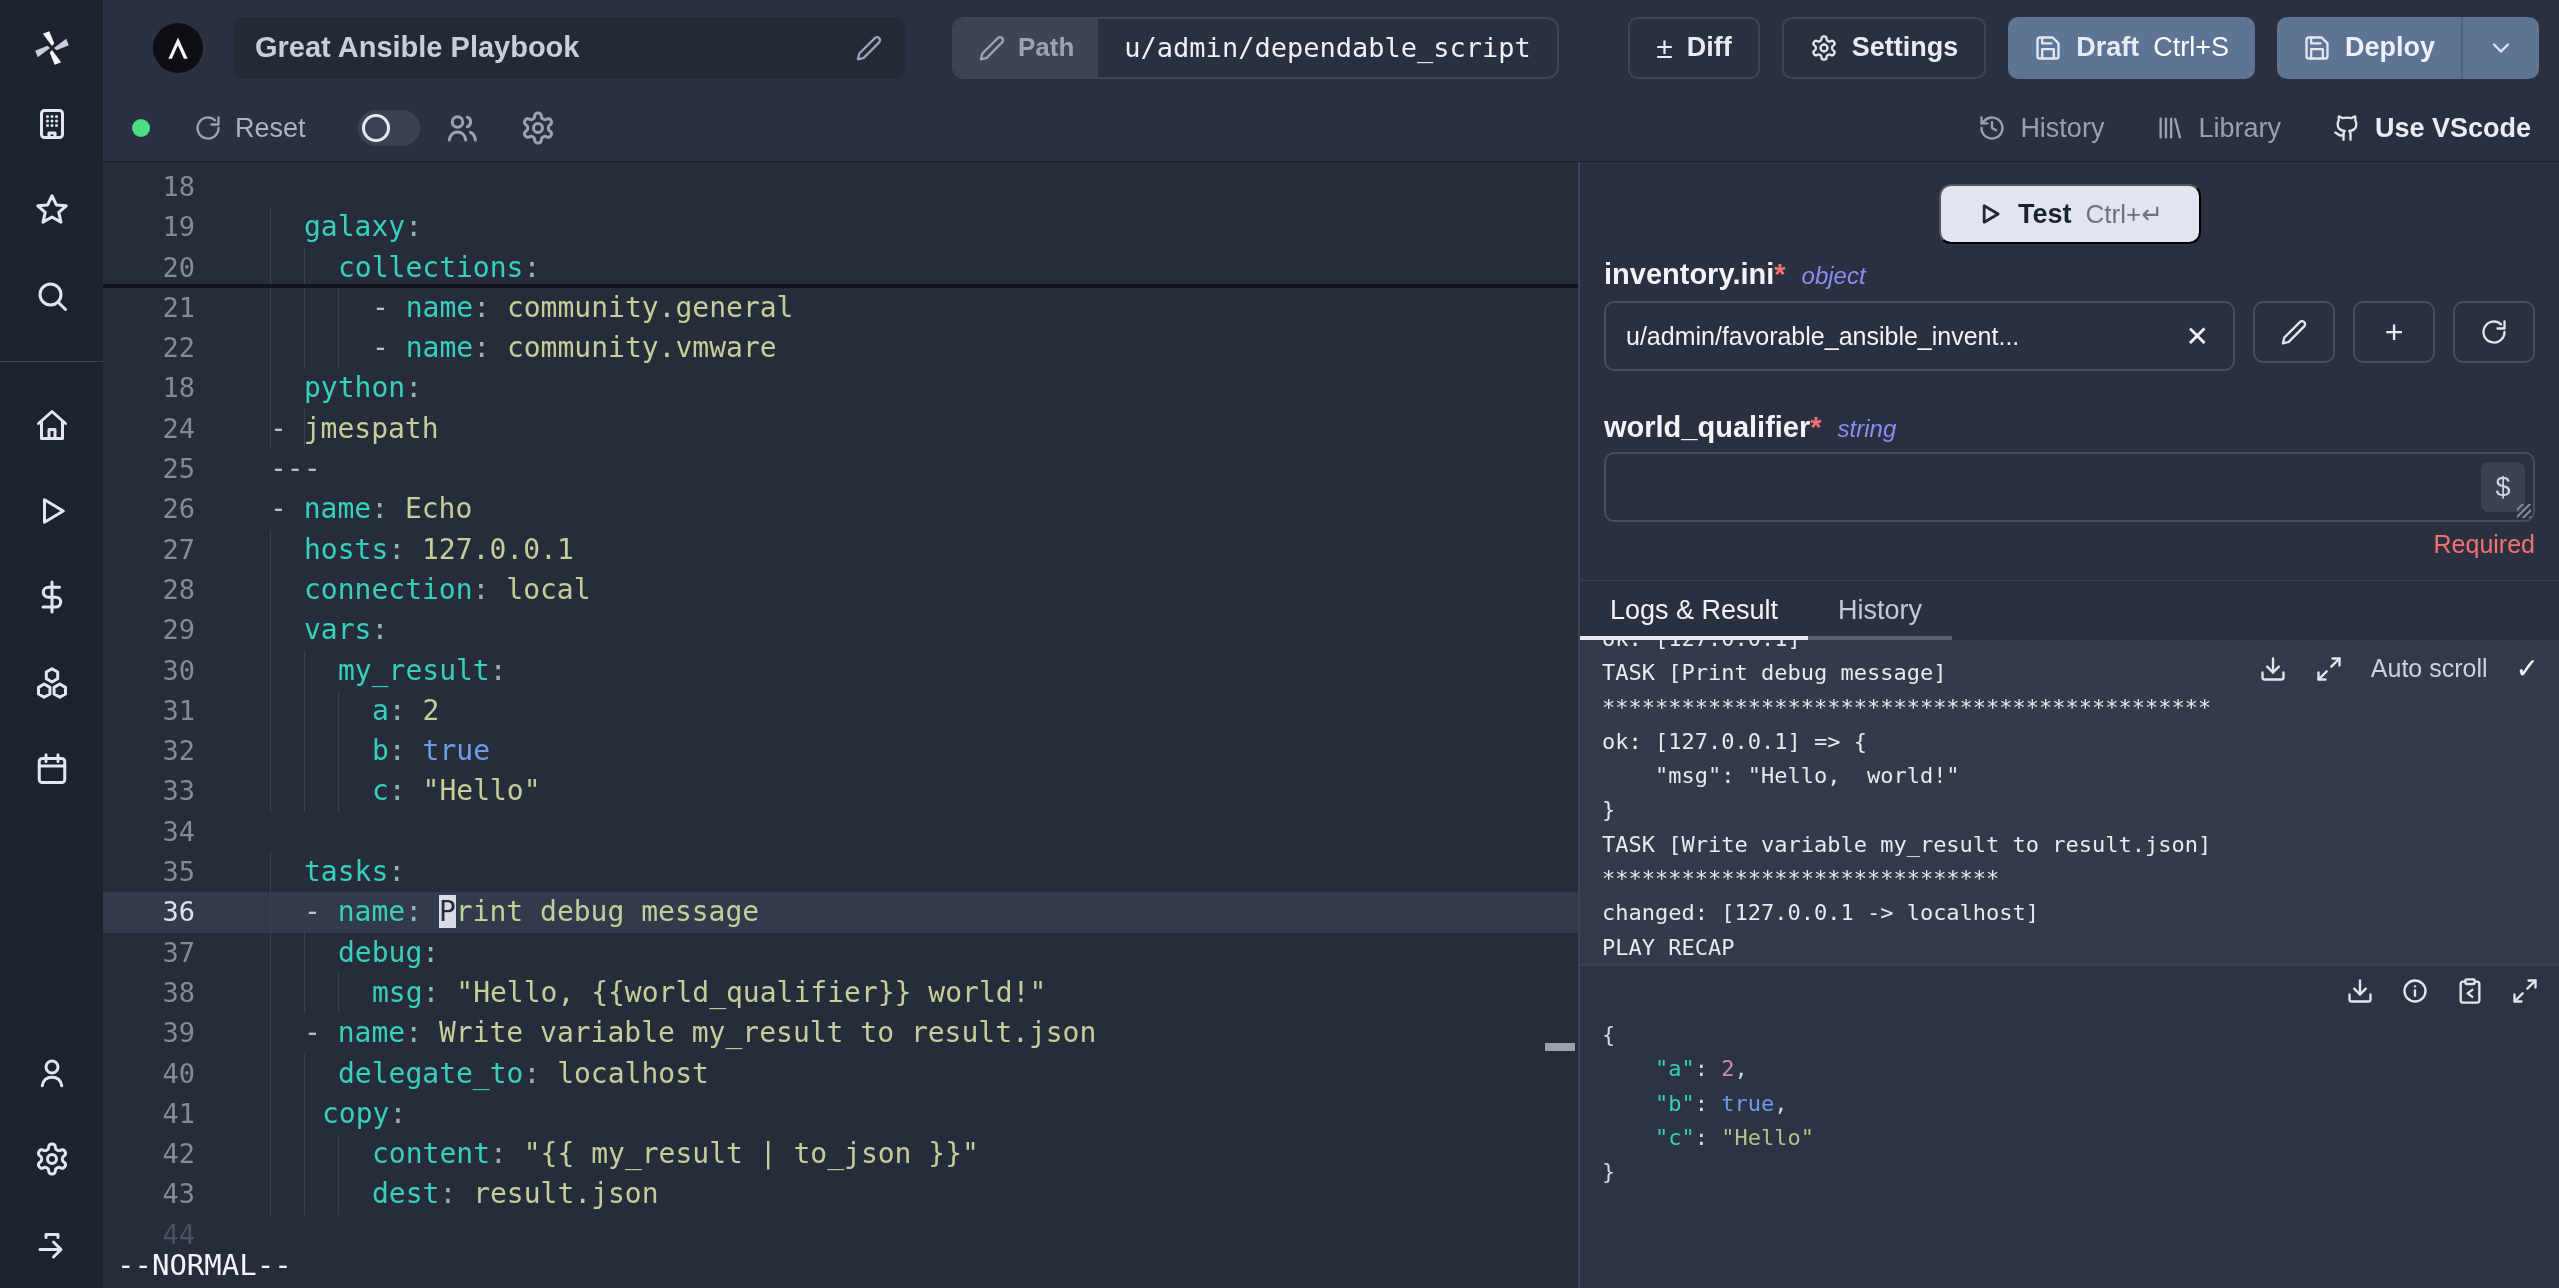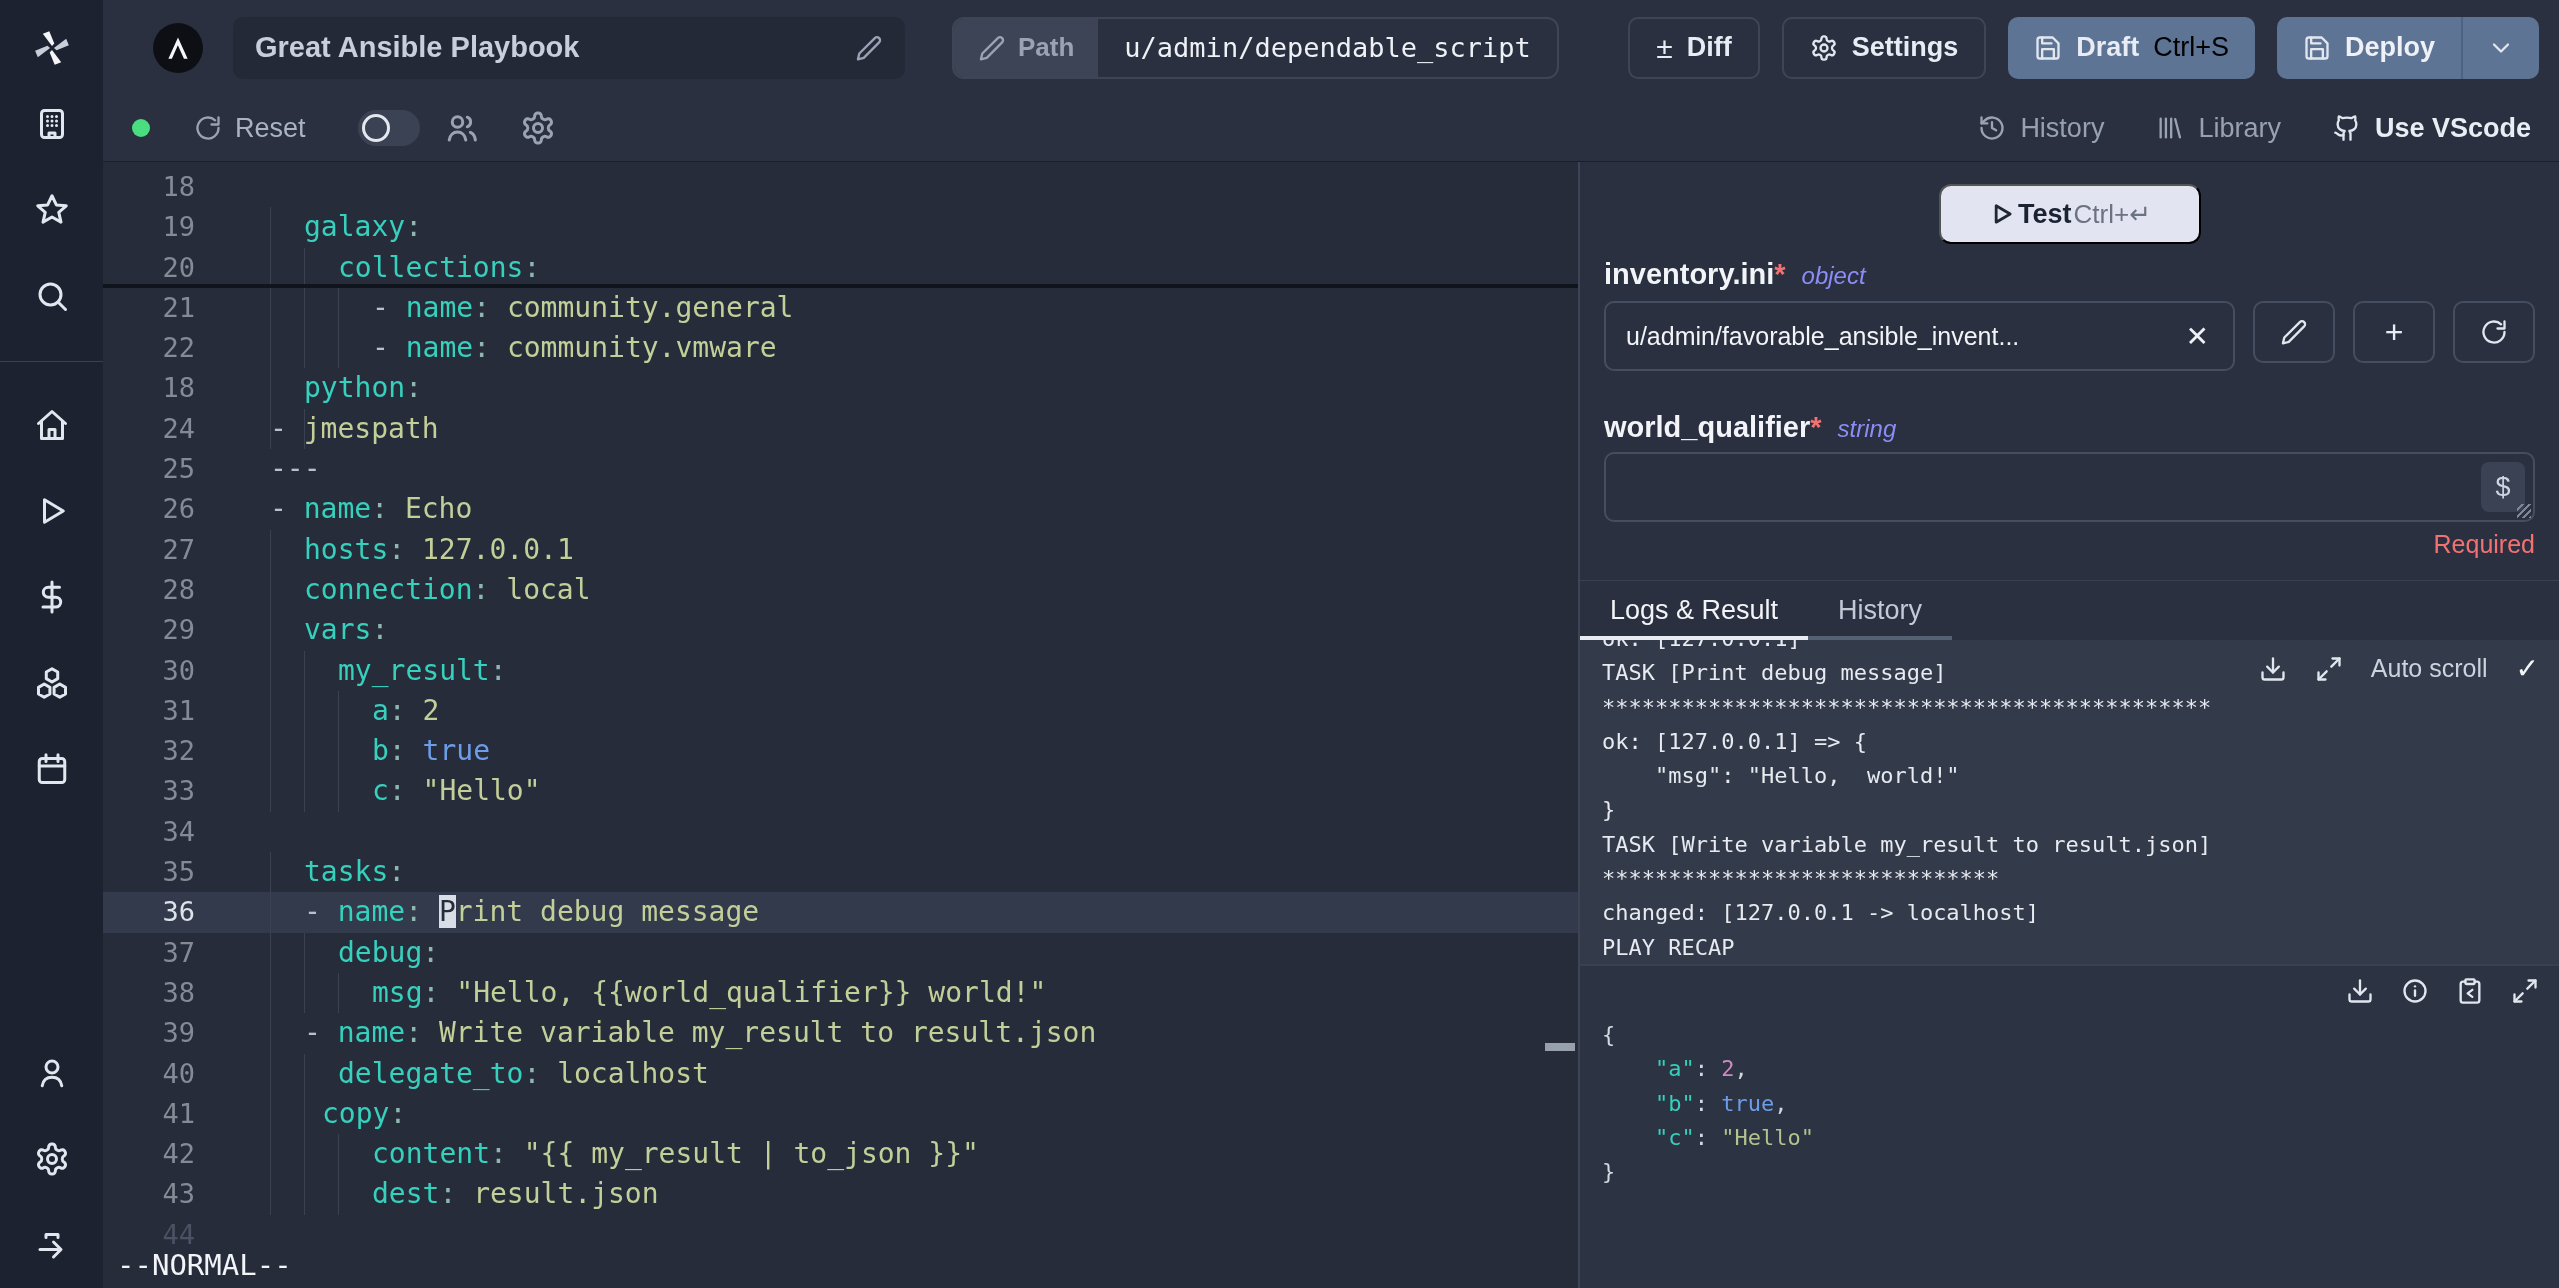--- a/index.html
+++ b/index.html
@@ -26,21 +26,21 @@
   .avatar { width:50px; height:50px; border-radius:50%; background:#0d0f14; display:flex; align-items:center; justify-content:center; flex-shrink:0; }
   .title-box { margin-left:30px; width:672px; height:62px; background:#232937; border-radius:10px; display:flex; align-items:center; padding:0 22px; }
   .title-box .t { font-size:29px; font-weight:600; color:#c8cedb; flex:1; white-space:nowrap; overflow:hidden; }
   .path-chip { margin-left:47px; height:62px; border:2px solid #3e4656; border-radius:12px; display:flex; align-items:stretch; overflow:hidden; }
   .path-chip .lab { background:#3c4455; display:flex; align-items:center; gap:12px; padding:0 24px; color:#9aa3b4; font-size:26px; font-weight:600; }
   .path-chip .val { display:flex; align-items:center; padding:0 26px; font-family:"DejaVu Sans Mono",monospace; font-size:27px; color:#eef1f6; }
   .top-right { margin-left:auto; display:flex; align-items:center; gap:22px; }
   .btn { height:62px; border:2px solid #3e4656; border-radius:10px; display:flex; align-items:center; gap:14px; padding:0 26px; font-size:27px; font-weight:600; color:#e8ecf4; cursor:pointer; background:transparent; }
   .btn .glyph { font-size:30px; font-weight:400; }
   .btn.primary { background:#5e7494; border:none; }
-  .btn.primary .shortcut { color:#000000; font-weight:400; }
+  .btn.primary .shortcut { color:#ffffff; font-weight:400; }
   .split { display:flex; align-items:stretch; background:#5e7494; border-radius:10px; overflow:hidden; height:62px; }
   .split .part { display:flex; align-items:center; gap:14px; padding:0 26px; font-size:27px; font-weight:600; color:#eef2f8; cursor:pointer; }
   .split .sep { width:2px; background:#4d6384; }
   .split .chev { display:flex; align-items:center; padding:0 24px; cursor:pointer; }
 
   
   .toolbar2 { height:66px; display:flex; align-items:center; padding:0 28px 0 29px; flex-shrink:0; }
   .dot { width:18px; height:18px; border-radius:50%; background:#4ade80; }
   .reset { display:flex; align-items:center; gap:13px; margin-left:44px; color:#aab3c3; font-size:27px; cursor:pointer; }
   .toggle { margin-left:52px; width:62px; height:36px; border-radius:18px; background:#3a4254; position:relative; cursor:pointer; }
@@ -69,21 +69,21 @@
   .tk-v { color:#c3cf99; } .tk-b { color:#6d9ce8; }
   .tk-c { background:#d9dde6; color:#262c3a; }
   .vim-status { position:absolute; left:14px; bottom:6px; font-family:"DejaVu Sans Mono",monospace; font-size:29px; color:#f2f4f8; }
   .overview-dash { position:absolute; right:3px; top:881px; width:30px; height:8px; background:#99a0ad; }
 
   .vdivider { width:2px; background:#3d4554; flex-shrink:0; }
 
   
   .panel { width:979px; background:#2a303f; display:flex; flex-direction:column; padding:0 24px; flex-shrink:0; }
   .test-row { display:flex; justify-content:center; margin-top:22px; }
-  .test-btn { width:262px; height:60px; background:#e2e5f1; border-radius:12px; display:flex; align-items:center; justify-content:center; gap:2px; cursor:pointer; }
+  .test-btn { width:262px; height:60px; background:#e2e5f1; border-radius:12px; display:flex; align-items:center; justify-content:center; gap:14px; cursor:pointer; }
   .test-btn .tl { font-size:27px; font-weight:700; color:#1b2332; }
   .test-btn .ts { font-size:26px; color:#6b7280; }
   .field-label { margin-top:14px; display:flex; align-items:baseline; gap:16px; }
   .field-label .fn { font-size:29px; font-weight:700; color:#f2f4f8; }
   .field-label .req { color:#f47171; }
   .field-label .ft { font-size:24px; font-style:italic; color:#8b8df6; }
   .inv-row { margin-top:10px; display:flex; gap:18px; }
   .inv-input { flex:1; height:70px; border:2px solid #454e60; border-radius:10px; background:transparent; display:flex; align-items:center; padding:0 18px 0 20px; }
   .inv-input input { flex:1; background:transparent; border:none; outline:none; color:#f2f4f8; font-size:25px; font-family:"Liberation Sans",sans-serif; min-width:0; }
   .xbtn { color:#eef1f6; font-size:28px; cursor:pointer; padding:0 6px; }

